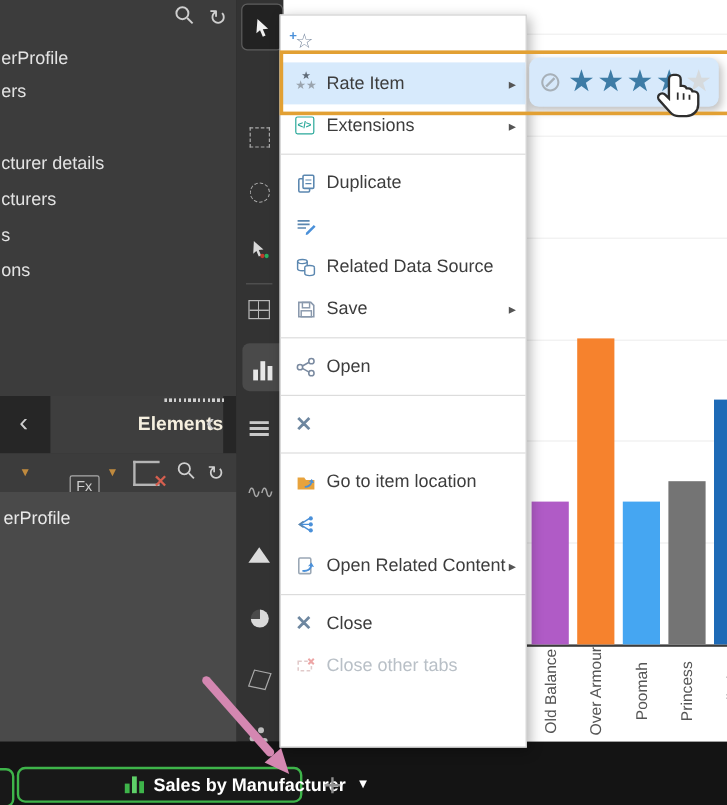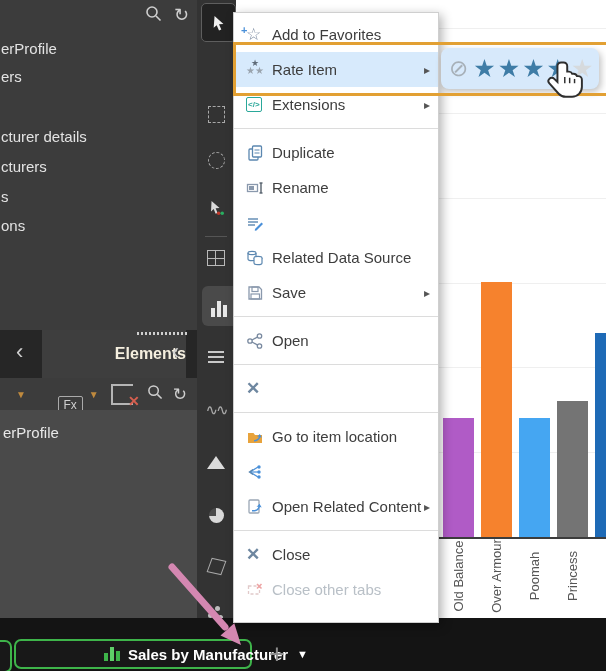--- a/index.html
+++ b/index.html
@@ -250,21 +250,20 @@
     </div>
     <div class="new-tab">+</div>
   </div>
 
   <div class="menu">
     <div class="mi">
       <span class="ic favic">
           <span>☆</span>
           <span class="plus">+</span>
         </span>
-      <span class="lbl">Add to Favorites</span>
     </div>
     <div class="mi hl">
       <span class="ic">
         <span class="rateic">
             <span class="s1">★</span>
             <span class="s2"><span>★</span><span>★</span></span>
           </span>
       </span>
       <span class="lbl">Rate Item</span>
       <span class="sub">▸</span>
@@ -280,32 +279,20 @@
     <div class="mi">
       <span class="ic">
         <svg width="18" height="18" viewBox="0 0 18 18">
             <rect x="3" y="5" width="9" height="11" rx="1" fill="none" stroke="#5b87b0" stroke-width="1.3"></rect>
             <rect x="6.5" y="2" width="9" height="11" rx="1" fill="#fff" stroke="#5b87b0" stroke-width="1.3"></rect>
             <line x1="8.5" y1="6" x2="13.5" y2="6" stroke="#5b87b0"></line>
             <line x1="8.5" y1="9" x2="13.5" y2="9" stroke="#5b87b0"></line>
           </svg>
       </span>
       <span class="lbl">Duplicate</span>
-    </div>
-    <div class="mi">
-      <span class="ic">
-        <svg width="18" height="18" viewBox="0 0 18 18">
-            <rect x="1.5" y="5.5" width="10" height="7" fill="none" stroke="#8a99ad" stroke-width="1.3"></rect>
-            <rect x="3" y="7" width="5" height="4" fill="#8a99ad"></rect>
-            <line x1="13.5" y1="4" x2="16.5" y2="4" stroke="#55606c" stroke-width="1.4"></line>
-            <line x1="15" y1="4" x2="15" y2="14" stroke="#55606c" stroke-width="1.4"></line>
-            <line x1="13.5" y1="14" x2="16.5" y2="14" stroke="#55606c" stroke-width="1.4"></line>
-          </svg>
-      </span>
-      <span class="lbl">Rename</span>
     </div>
     <div class="mi">
       <span class="ic">
         <svg width="18" height="18" viewBox="0 0 18 18">
             <line x1="2" y1="5" x2="12" y2="5" stroke="#5b87b0" stroke-width="1.4"></line>
             <line x1="2" y1="8" x2="12" y2="8" stroke="#5b87b0" stroke-width="1.4"></line>
             <line x1="2" y1="11" x2="9" y2="11" stroke="#5b87b0" stroke-width="1.4"></line>
             <path d="M9 15 L15.5 8.5 L17 10 L10.5 16.5 L8.8 16.8 Z" fill="#4a90d9"></path>
           </svg>
       </span>

